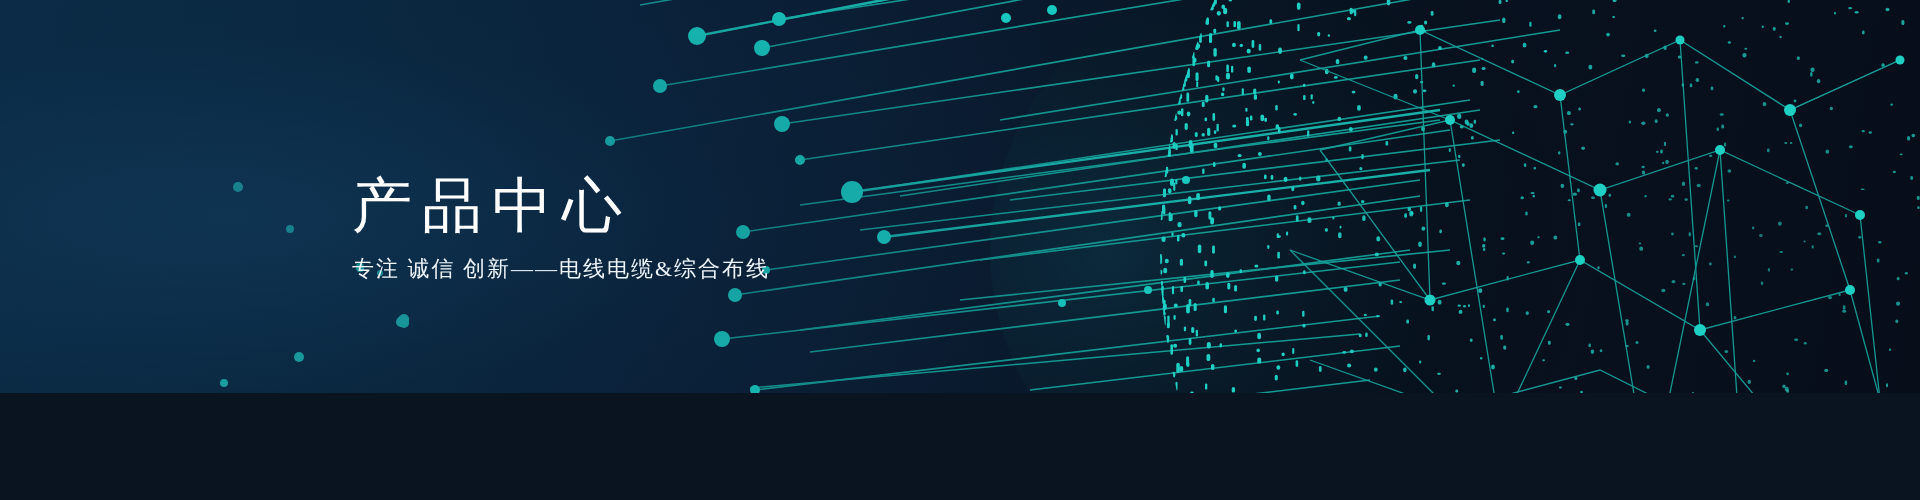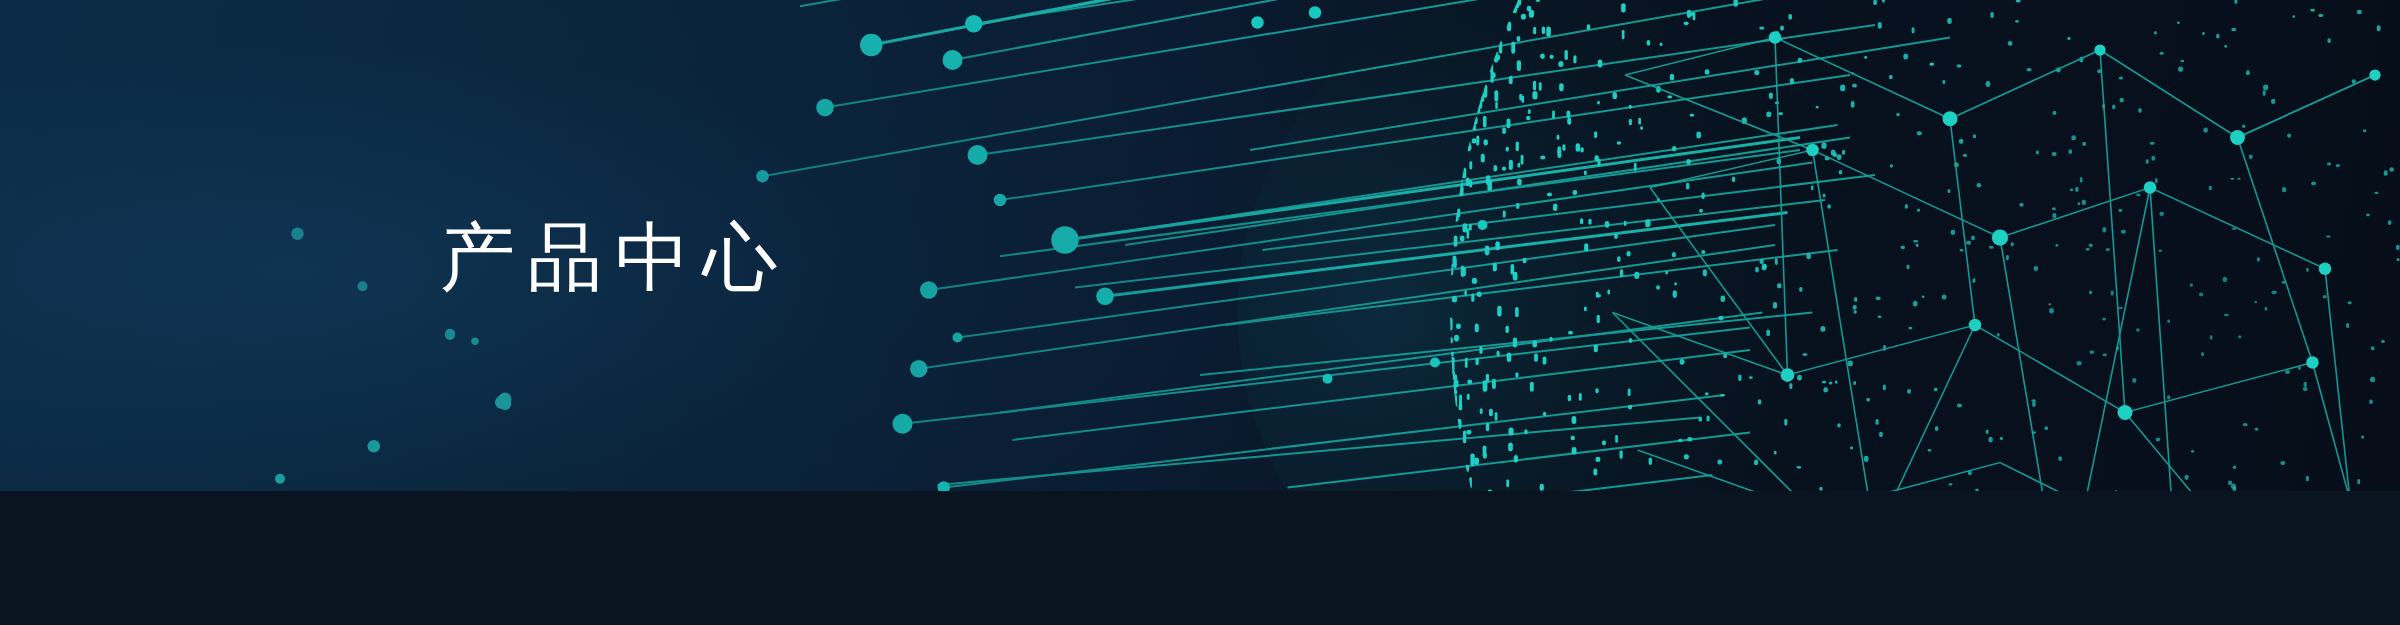--- a/index.html
+++ b/index.html
@@ -1130,15 +1130,16 @@
       <circle cx="224" cy="383" r="4"></circle>
       <circle cx="299" cy="357" r="5"></circle>
       <circle cx="380" cy="273" r="3"></circle>
     </g>
   </svg>
 
   <div class="vignette"></div>
 
   <div class="text-block">
     <h1 class="title">产品中心</h1>
+    <p class="subtitle">专注 诚信 创新——电线电缆&amp;综合布线</p>
   </div>
 
 </div>
 
 </body></html>

